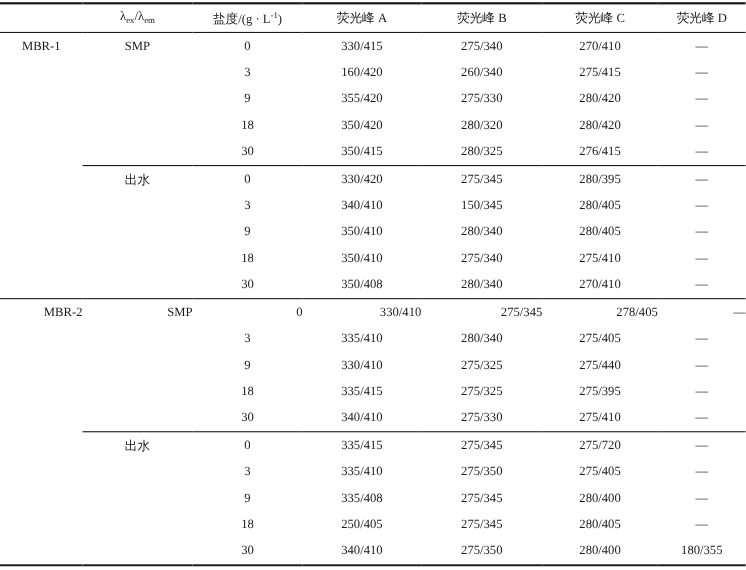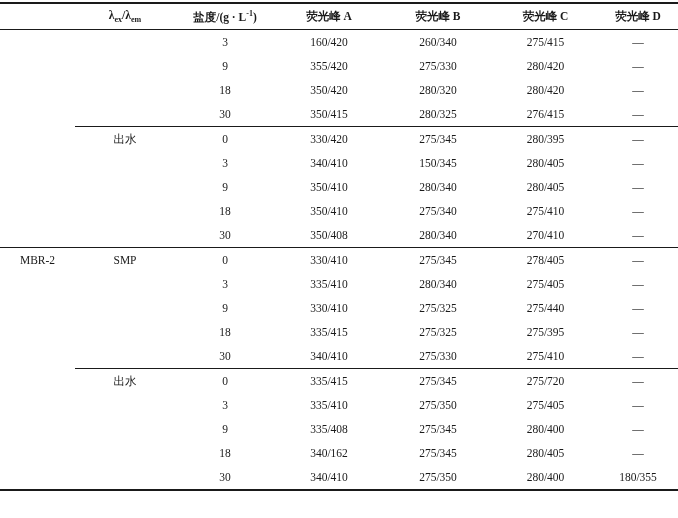--- a/index.html
+++ b/index.html
@@ -16,21 +16,21 @@
     border-collapse: collapse;
     table-layout: fixed;
     width: 678px;
     margin-top: 2px;
     border-top: 2px solid #1a1a1a;
     border-bottom: 2px solid #1a1a1a;
   }
   table.paper-table th {
     height: 25px;
     font-size: 11.5px;
-    font-weight: bold;
+    font-weight: normal;
     text-align: center;
     padding: 0;
     border-bottom: 1.2px solid #1a1a1a;
     white-space: nowrap;
     margin-top: 14px;
   }
   table.paper-table td {
     height: 24px;
     font-size: 11.5px;
     text-align: center;
@@ -39,20 +39,21 @@
   }
   td.col-reactor {
     text-align: left;
     padding-left: 5px;
   }
   sub, sup {
     font-size: 8px;
   }
   tr.rule-full td {
     border-top: 1.2px solid #1a1a1a;
+    text-align: right;
   }
   td.rule-partial {
     border-top: 1.2px solid #1a1a1a;
     font-family: Liberation Serif, serif;
   }
 </style>
 </head>
 <body>
 
 <table class="paper-table">
@@ -71,20 +72,29 @@
       <th><span>λ</span><sub>ex</sub><span>/λ</span><sub>em</sub></th>
       <th><span>盐度/(g · L</span><sup>-1</sup><span>)</span></th>
       <th>荧光峰 A</th>
       <th>荧光峰 B</th>
       <th>荧光峰 C</th>
       <th>荧光峰 D</th>
     </tr>
   </thead>
   <tbody>
       <tr>
+        <td class="col-reactor">MBR-1</td>
+        <td>SMP</td>
+        <td>0</td>
+        <td>330/415</td>
+        <td>275/340</td>
+        <td>270/410</td>
+        <td>—</td>
+      </tr>
+      <tr>
         <td class="col-reactor"></td>
         <td></td>
         <td>3</td>
         <td>160/420</td>
         <td>260/340</td>
         <td>275/415</td>
         <td>—</td>
       </tr>
       <tr>
         <td class="col-reactor"></td>
@@ -227,21 +237,21 @@
         <td>9</td>
         <td>335/408</td>
         <td>275/345</td>
         <td>280/400</td>
         <td>—</td>
       </tr>
       <tr>
         <td class="col-reactor"></td>
         <td></td>
         <td>18</td>
-        <td>340/162</td>
+        <td>250/405</td>
         <td>275/345</td>
         <td>280/405</td>
         <td>—</td>
       </tr>
       <tr>
         <td class="col-reactor"></td>
         <td></td>
         <td>30</td>
         <td>340/410</td>
         <td>275/350</td>

